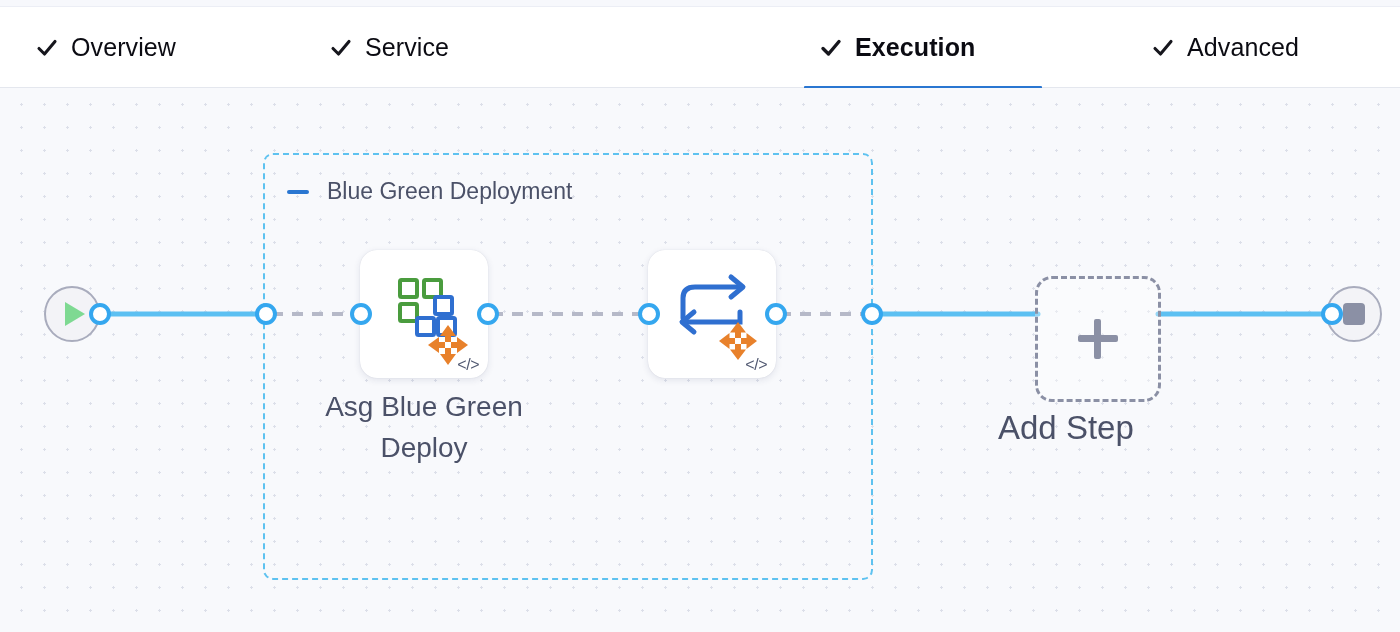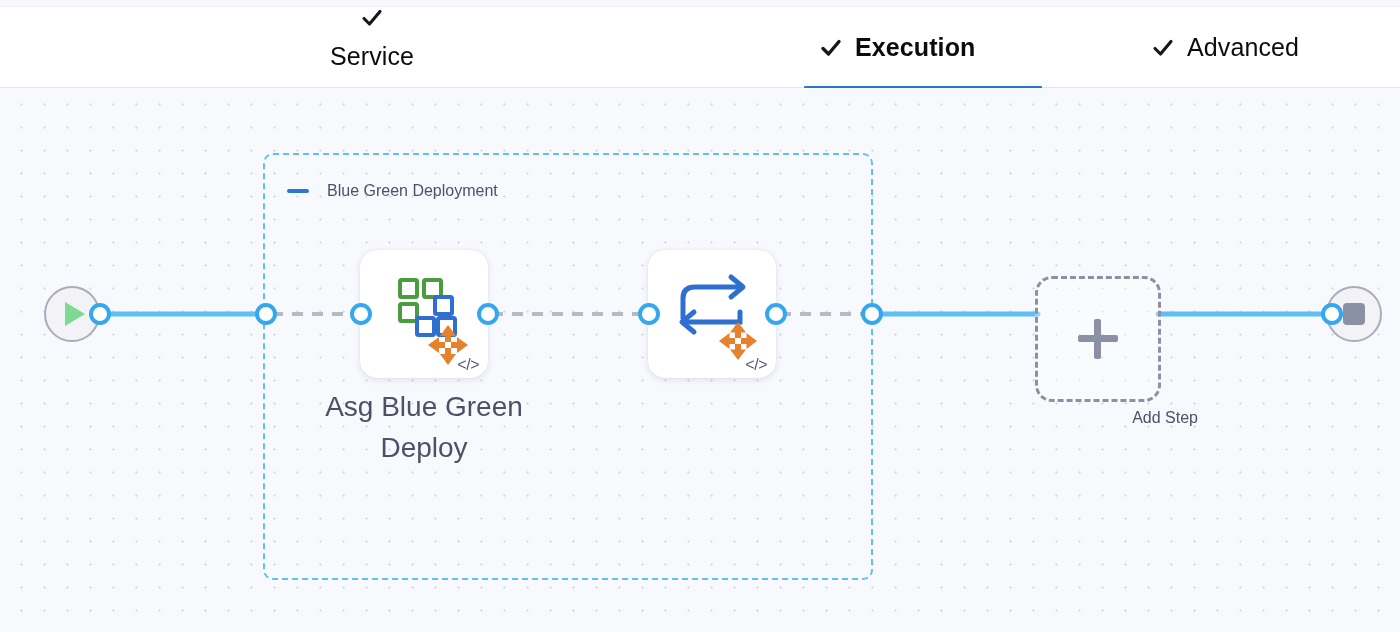--- a/index.html
+++ b/index.html
@@ -103,21 +103,21 @@
     display: flex;
     align-items: center;
     gap: 16px;
   }
   .collapse-icon {
     width: 26px; height: 26px;
     display: block;
   }
   .collapse-icon svg { display: block; }
   .group-title {
-    font-size: 16px;
+    font-size: 23px;
     color: #4b5168;
     white-space: nowrap;
   }
 
   
   .wires {
     position: absolute;
     left: 0; top: 0;
     width: 1400px; height: 544px;
     pointer-events: none;
@@ -224,36 +224,45 @@
     position: absolute;
     background: #8b90a5;
     border-radius: 2px;
   }
   .plus:before { left: 0; top: 16px; width: 40px; height: 7px; }
   .plus:after  { top: 0; left: 16px; height: 40px; width: 7px; }
   .addstep-label {
     position: absolute;
     top: 133px; left: -37px;
     width: 200px;
-    text-align: right;
-    font-size: 16px;
+    text-align: left;
+    font-size: 33px;
     color: #4b5168;
   }
 </style>
 </head>
 <body>
 
 <div id="app">
 
   <div class="top-strip"></div>
 
   <div class="tabbar">
 
-
-    <div class="tab" style="left:330px;flex-direction:column;">
+    <div class="tab" style="left:36px;">
+      <span class="check">
+        <svg viewBox="0 0 22 22">
+            <path d="M3 11.5 L8.5 17 L19 4.5" fill="none" stroke="#16161d" stroke-width="3.1" stroke-linecap="round" stroke-linejoin="round"></path>
+          </svg>
+      </span>
+      <span class="tab-label">Overview</span>
+
+    </div>
+
+    <div class="tab" style="left:330px;">
       <span class="check">
         <svg viewBox="0 0 22 22">
             <path d="M3 11.5 L8.5 17 L19 4.5" fill="none" stroke="#16161d" stroke-width="3.1" stroke-linecap="round" stroke-linejoin="round"></path>
           </svg>
       </span>
       <span class="tab-label">Service</span>
 
     </div>
 
 

